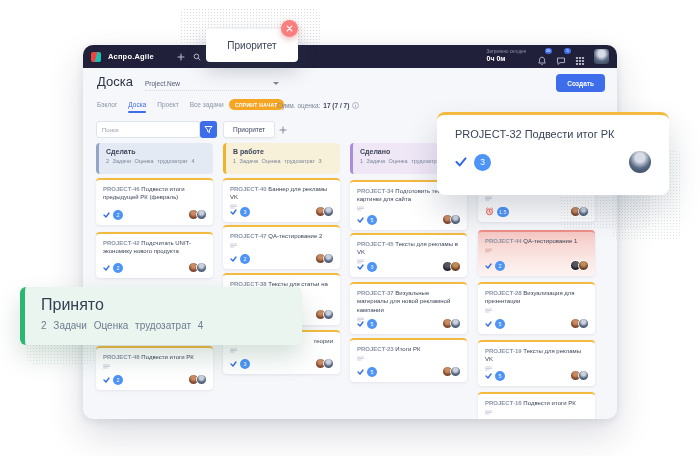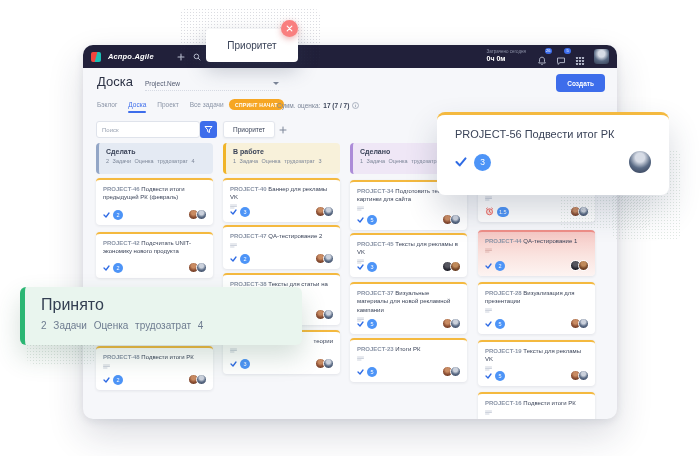--- a/index.html
+++ b/index.html
@@ -14,21 +14,21 @@
     background:#F6F7FA;border-radius:10px;overflow:hidden;
     box-shadow:0 16px 36px rgba(30,40,70,.16), 0 2px 8px rgba(30,40,70,.10);
   }
   
   .navbar{
     position:absolute;top:0;left:0;right:0;height:23px;background:#21203A;
     display:flex;align-items:center;padding:0 8px;box-sizing:border-box;gap:7px;
   }
   .logo-mark{width:10px;height:10px;border-radius:2px;
     background:linear-gradient(105deg,#F0443C 46%,#1BBFB4 54%);flex:0 0 auto;}
-  .app-name{color:#fff;font-size:7.5px;font-weight:bold;letter-spacing:.2px;margin-right:16px;font-style:italic;}
+  .app-name{color:#fff;font-size:7.5px;font-weight:bold;letter-spacing:.2px;margin-right:16px;}
   .nav-ic{width:9px;height:9px;display:flex;align-items:center;justify-content:center;}
   .nav-ic svg{display:block;}
   .nav-partial{color:#8F94A9;font-size:6.5px;margin-left:6px;}
   .nav-right{margin-left:auto;display:flex;align-items:center;gap:9px;}
   .time-block{text-align:left;margin-right:2px;}
   .time-label{font-size:4.5px;color:#8B90A6;line-height:1.1;}
   .time-value{font-size:7px;color:#fff;font-weight:bold;line-height:1.2;}
   .icon-wrap{position:relative;width:10px;height:10px;}
   .mini-badge{position:absolute;top:-4px;right:-5px;background:#3D6DEB;color:#fff;
     font-size:4px;line-height:1;border-radius:4px;padding:1px 1.5px;min-width:4px;text-align:center;}
@@ -547,21 +547,21 @@
       <path d="M1.2 1.2l4.6 4.6M5.8 1.2L1.2 5.8" stroke="#fff" stroke-width="1.2" stroke-linecap="round"></path>
     </svg>
 </div>
 
 <div class="accepted">
   <div class="accepted-title">Принято</div>
   <div class="accepted-meta">2 Задачи  Оценка трудозатрат 4</div>
 </div>
 
 <div class="popup">
-  <div class="popup-title">PROJECT-56 Подвести итог РК</div>
+  <div class="popup-title">PROJECT-32 Подвести итог РК</div>
   <div class="popup-footer">
     <span>
       <svg width="12" height="10" viewBox="0 0 12 10">
           <path d="M1.5 5l3.2 3.4L10.5 1.4" fill="none" stroke="#2F6BE4" stroke-width="2" stroke-linecap="round" stroke-linejoin="round"></path>
         </svg>
     </span>
     <span class="popup-badge">3</span>
     <div class="popup-avatar"></div>
   </div>
 </div>

